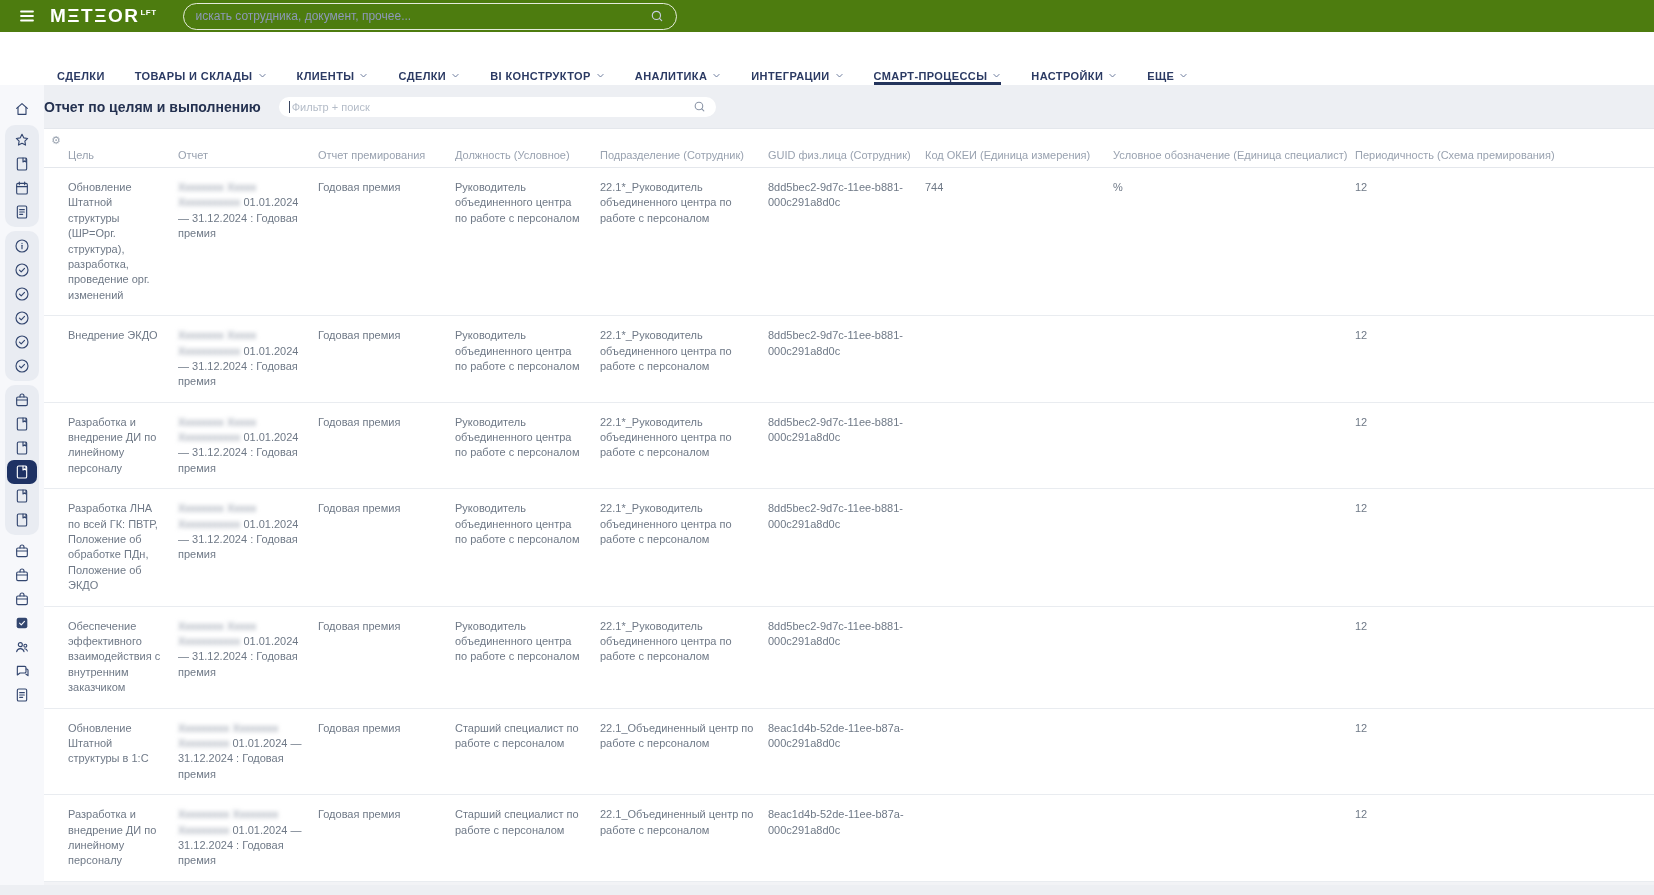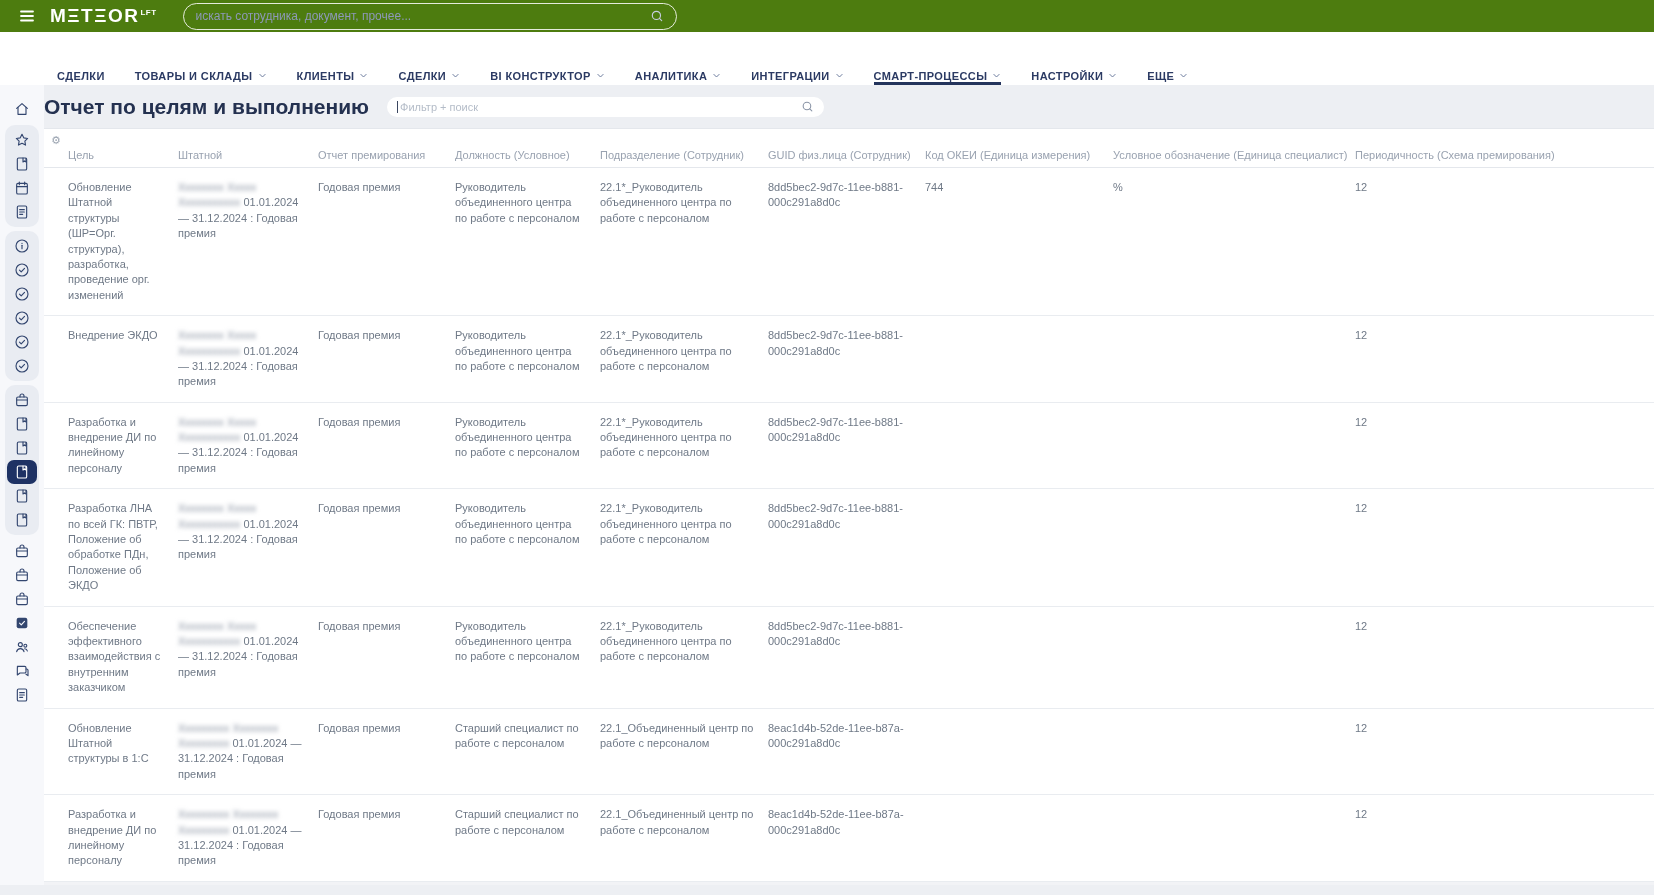--- a/index.html
+++ b/index.html
@@ -33,21 +33,21 @@
   .sgroup.boxed { background:#e9ecf2; border-radius:10px; padding:3px 2px; }
   .sicon { width:30px; height:24px; display:flex; align-items:center; justify-content:center; cursor:pointer; border-radius:7px; }
   .sicon svg { stroke:#33466f; }
   .sicon.active { background:#1e3264; }
   .sicon.active svg { stroke:#fff; }
 
   .main { flex:1; display:flex; flex-direction:column; }
 
   
   .pagehead { height:43px; display:flex; align-items:center; padding-left:0; }
-  .page-title { font-size:21px; font-weight:bold; color:#243150; margin-right:18px; white-space:nowrap; }
+  .page-title { font-size:14px; font-weight:bold; color:#243150; margin-right:18px; white-space:nowrap; }
   .filter-pill { width:437px; height:20px; background:#fff; border-radius:13px; display:flex; align-items:center; padding:0 10px;justify-content:space-between; }
   .filter-pill input { flex:1; border:none; outline:none; font-size:11px; color:#4a5568; background:transparent; border-left:1px solid #3a4660; padding-left:2px; }
   .filter-pill input::placeholder { color:#b4bcc8; }
   .filter-pill svg { stroke:#8a94a6; flex:none; }
 
   
   .tablewrap { flex:1; background:#fff; border-top:1px solid #e4e7ec; overflow:hidden; }
   .thead, .trow { display:grid; grid-template-columns:24px 110px 140px 137px 145px 168px 157px 188px 242px 1fr; }
   .thead { border-bottom:1px solid #e4e7ec; }
   .thead .hcell { font-size:11px; color:#99a2b0; padding:20px 12px 6px 0; white-space:nowrap; overflow:hidden; cursor:pointer; }
@@ -305,21 +305,21 @@
             <circle cx="11" cy="11" r="7"></circle>
             <path d="M20 20l-3.8-3.8"></path>
           </svg>
       </div>
     </div>
 
     <div class="tablewrap">
       <div class="thead" id="thead">
         <div class="gear-cell">⚙</div>
       <div class="hcell">Цель</div>
-          <div class="hcell">Штатной</div>
+          <div class="hcell">Отчет</div>
           <div class="hcell">Отчет премирования</div>
           <div class="hcell">Должность (Условное)</div>
           <div class="hcell">Подразделение (Сотрудник)</div>
           <div class="hcell">GUID физ.лица (Сотрудник)</div>
           <div class="hcell">Код ОКЕИ (Единица измерения)</div>
           <div class="hcell">Условное обозначение (Единица специалист)</div>
           <div class="hcell">Периодичность (Схема премирования)</div>
         </div>
       <div id="tbody">
   <div class="trow">

